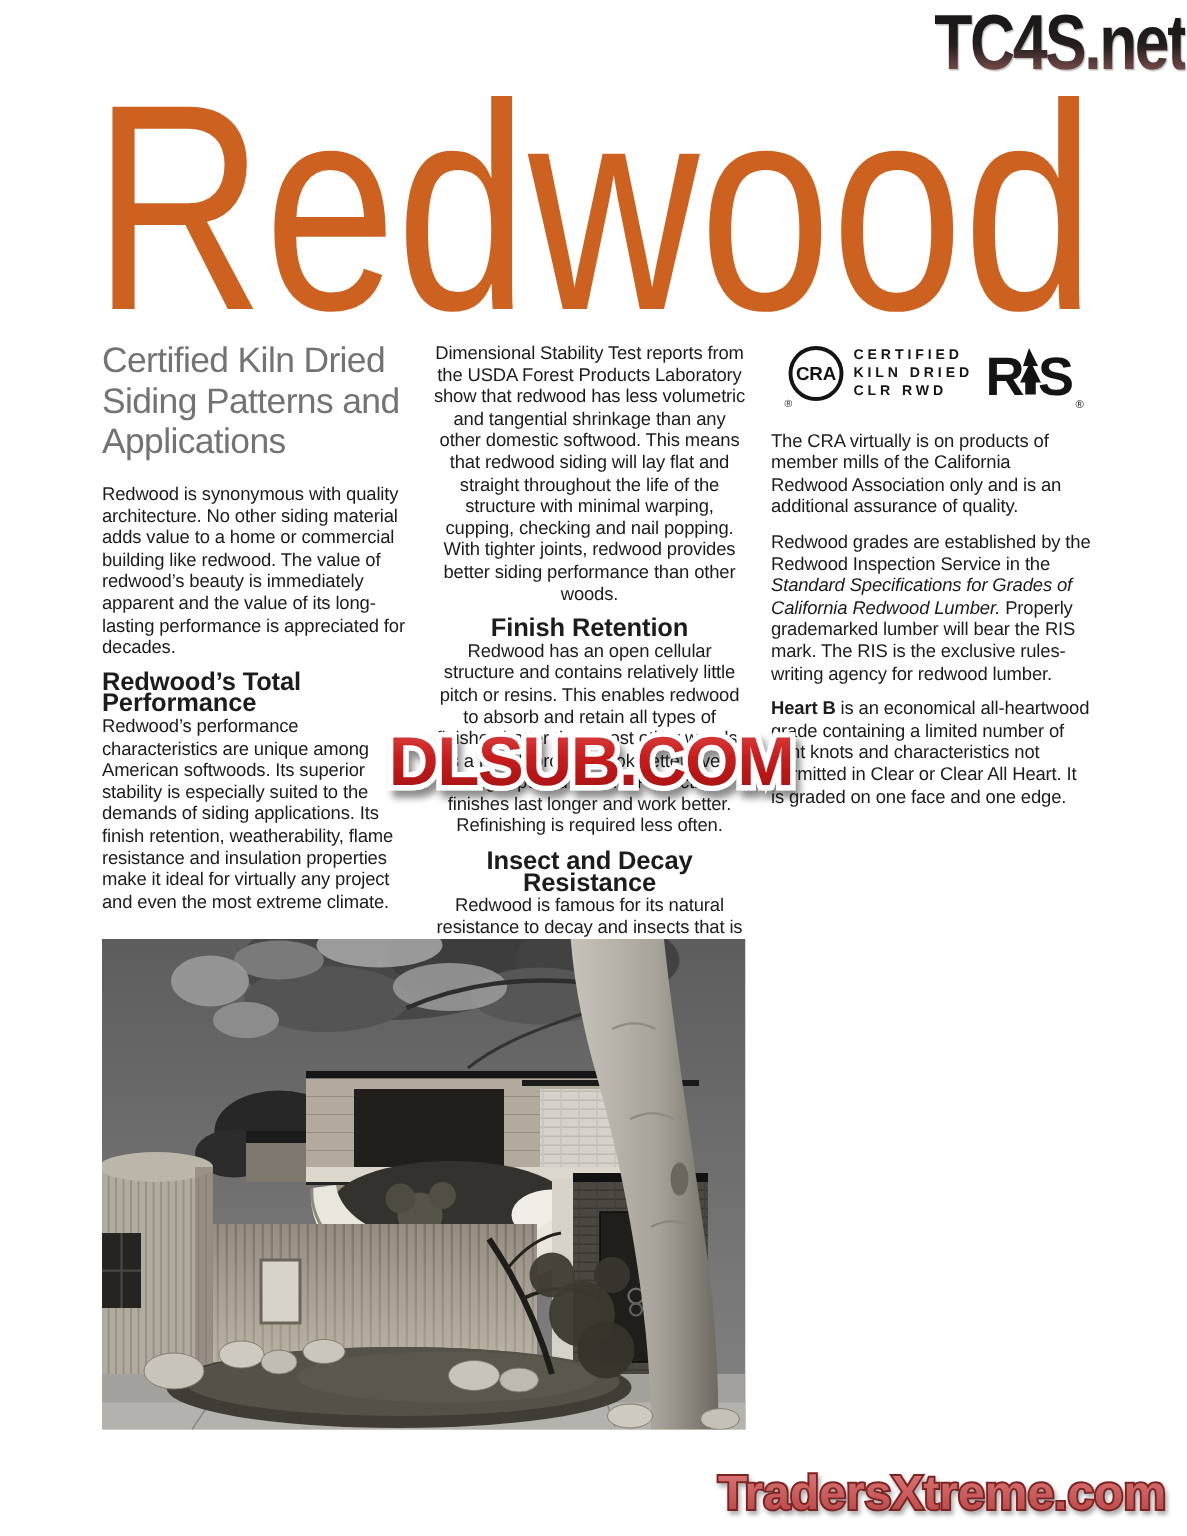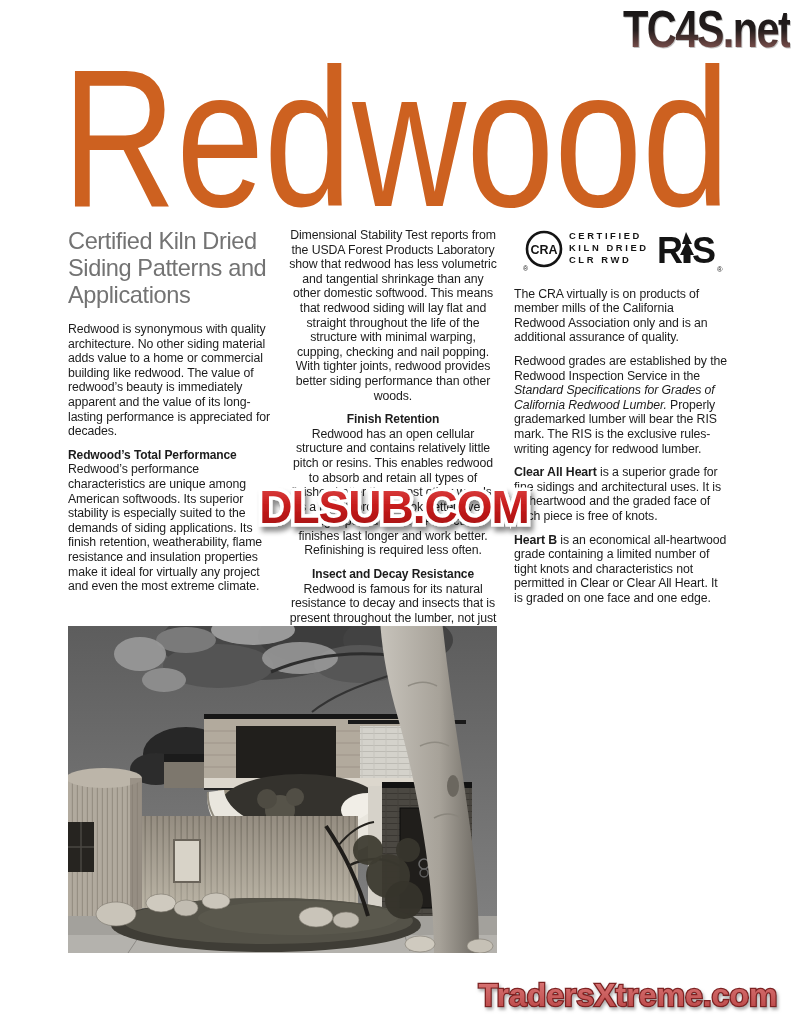--- a/index.html
+++ b/index.html
@@ -18,21 +18,21 @@
     -webkit-background-clip:text;background-clip:text;color:transparent;
     filter:drop-shadow(1px 1px 0 rgba(0,0,0,.25));
   }
   .masthead{position:absolute;left:62px;top:54px;width:672px;height:160px;}
   
   .col{position:absolute;top:228px;font-size:12.3px;line-height:14.6px;letter-spacing:-.1px;}
   .col1{left:68px;width:208px;}
   .col2{left:289px;width:208px;text-align:center;}
   .col3{left:514px;width:213px;top:226px;}
   .col p{margin:0 0 9px 0;}
-  .col h3{font-size:12px;line-height:14.6px;margin:0;font-weight:bold;}
+  .col h3{font-size:17px;line-height:14.6px;margin:0;font-weight:bold;}
   .lead-head{
     font-size:23.6px;line-height:27px;font-weight:normal;letter-spacing:-.4px;
     margin:0 0 13px 0;color:#737373;
   }
   .italic{font-style:italic;}
   .cra-row{margin:0 0 9px 0;}
   
   .photo{position:absolute;left:68px;top:626px;width:429px;height:327px;}
   .photo svg{display:block;width:100%;height:100%;}
   
@@ -81,21 +81,20 @@
 
       <g>
         <text x="143" y="37" font-size="36" font-weight="bold" letter-spacing="9" fill="#141414" font-family="Liberation Sans, sans-serif">RS</text>
         <path d="M172,6 L178,18 L174.5,18 L180,29 L176.5,29 L176.5,37 L169.5,37 L169.5,29 L166,29 L171.5,18 L168,18 Z" fill="#141414"></path>
         <text x="203" y="46" font-size="7.5" fill="#141414">®</text>
       </g>
     </svg>
   </div>
   <p>The CRA virtually is on products of member mills of the California Redwood Association only and is an additional assurance of quality.</p>
   <p><span>Redwood grades are established by the Redwood Inspection Service in the </span><span class="italic">Standard Specifications for Grades of California Redwood Lumber.</span><span> Properly grademarked lumber will bear the RIS mark. The RIS is the exclusive rules-writing agency for redwood lumber.</span></p>
-  <p class="grade"><b>Clear All Heart</b><span> is a superior grade for fine sidings and architectural uses. It is all heartwood and the graded face of each piece is free of knots.</span></p>
   <p class="grade"><b>Heart B</b><span> is an economical all-heartwood grade containing a limited number of tight knots and characteristics not permitted in Clear or Clear All Heart. It is graded on one face and one edge.</span></p>
 </div>
 
 <div class="photo">
   <svg viewBox="0 0 429 327" preserveAspectRatio="none">
     <defs>
       <linearGradient id="sky" x1="0" y1="0" x2="0" y2="1">
         <stop offset="0" stop-color="#5d5d5d"></stop>
           <stop offset="1" stop-color="#838383"></stop>
       </linearGradient>

